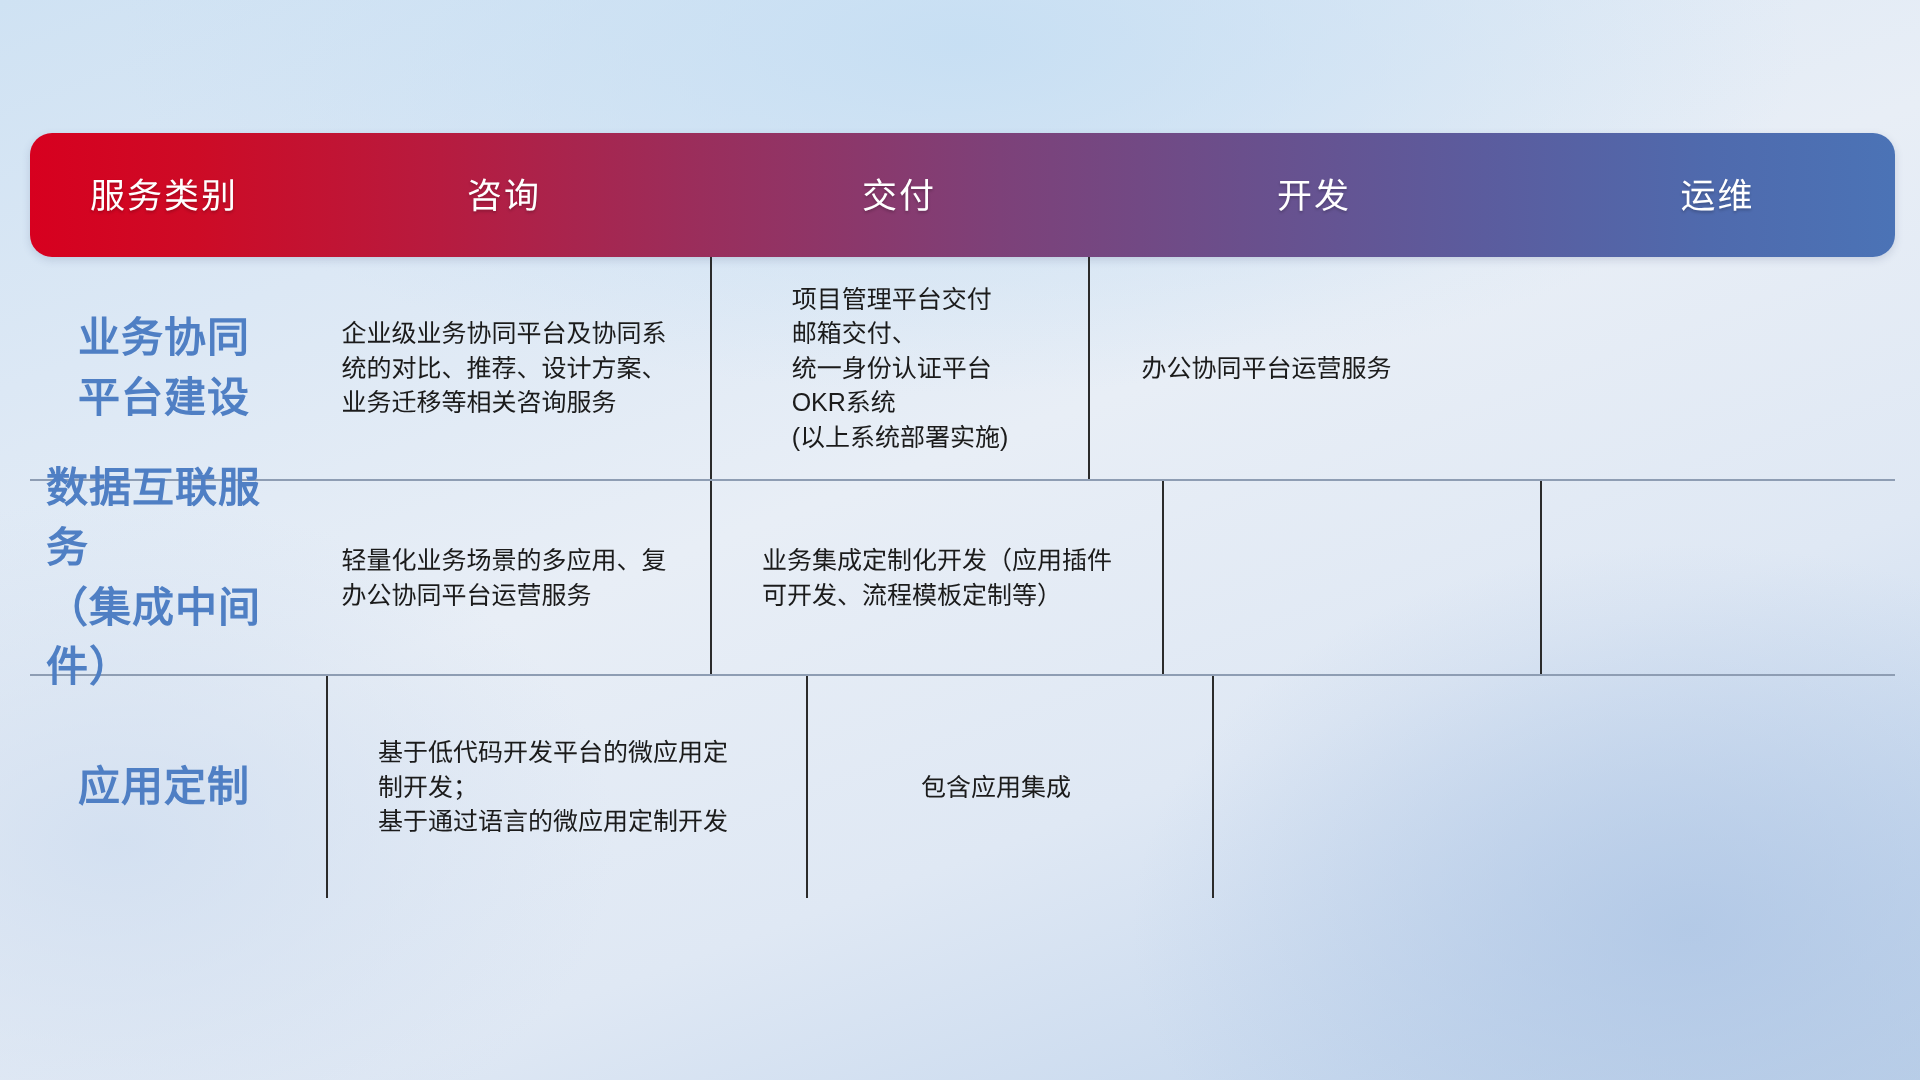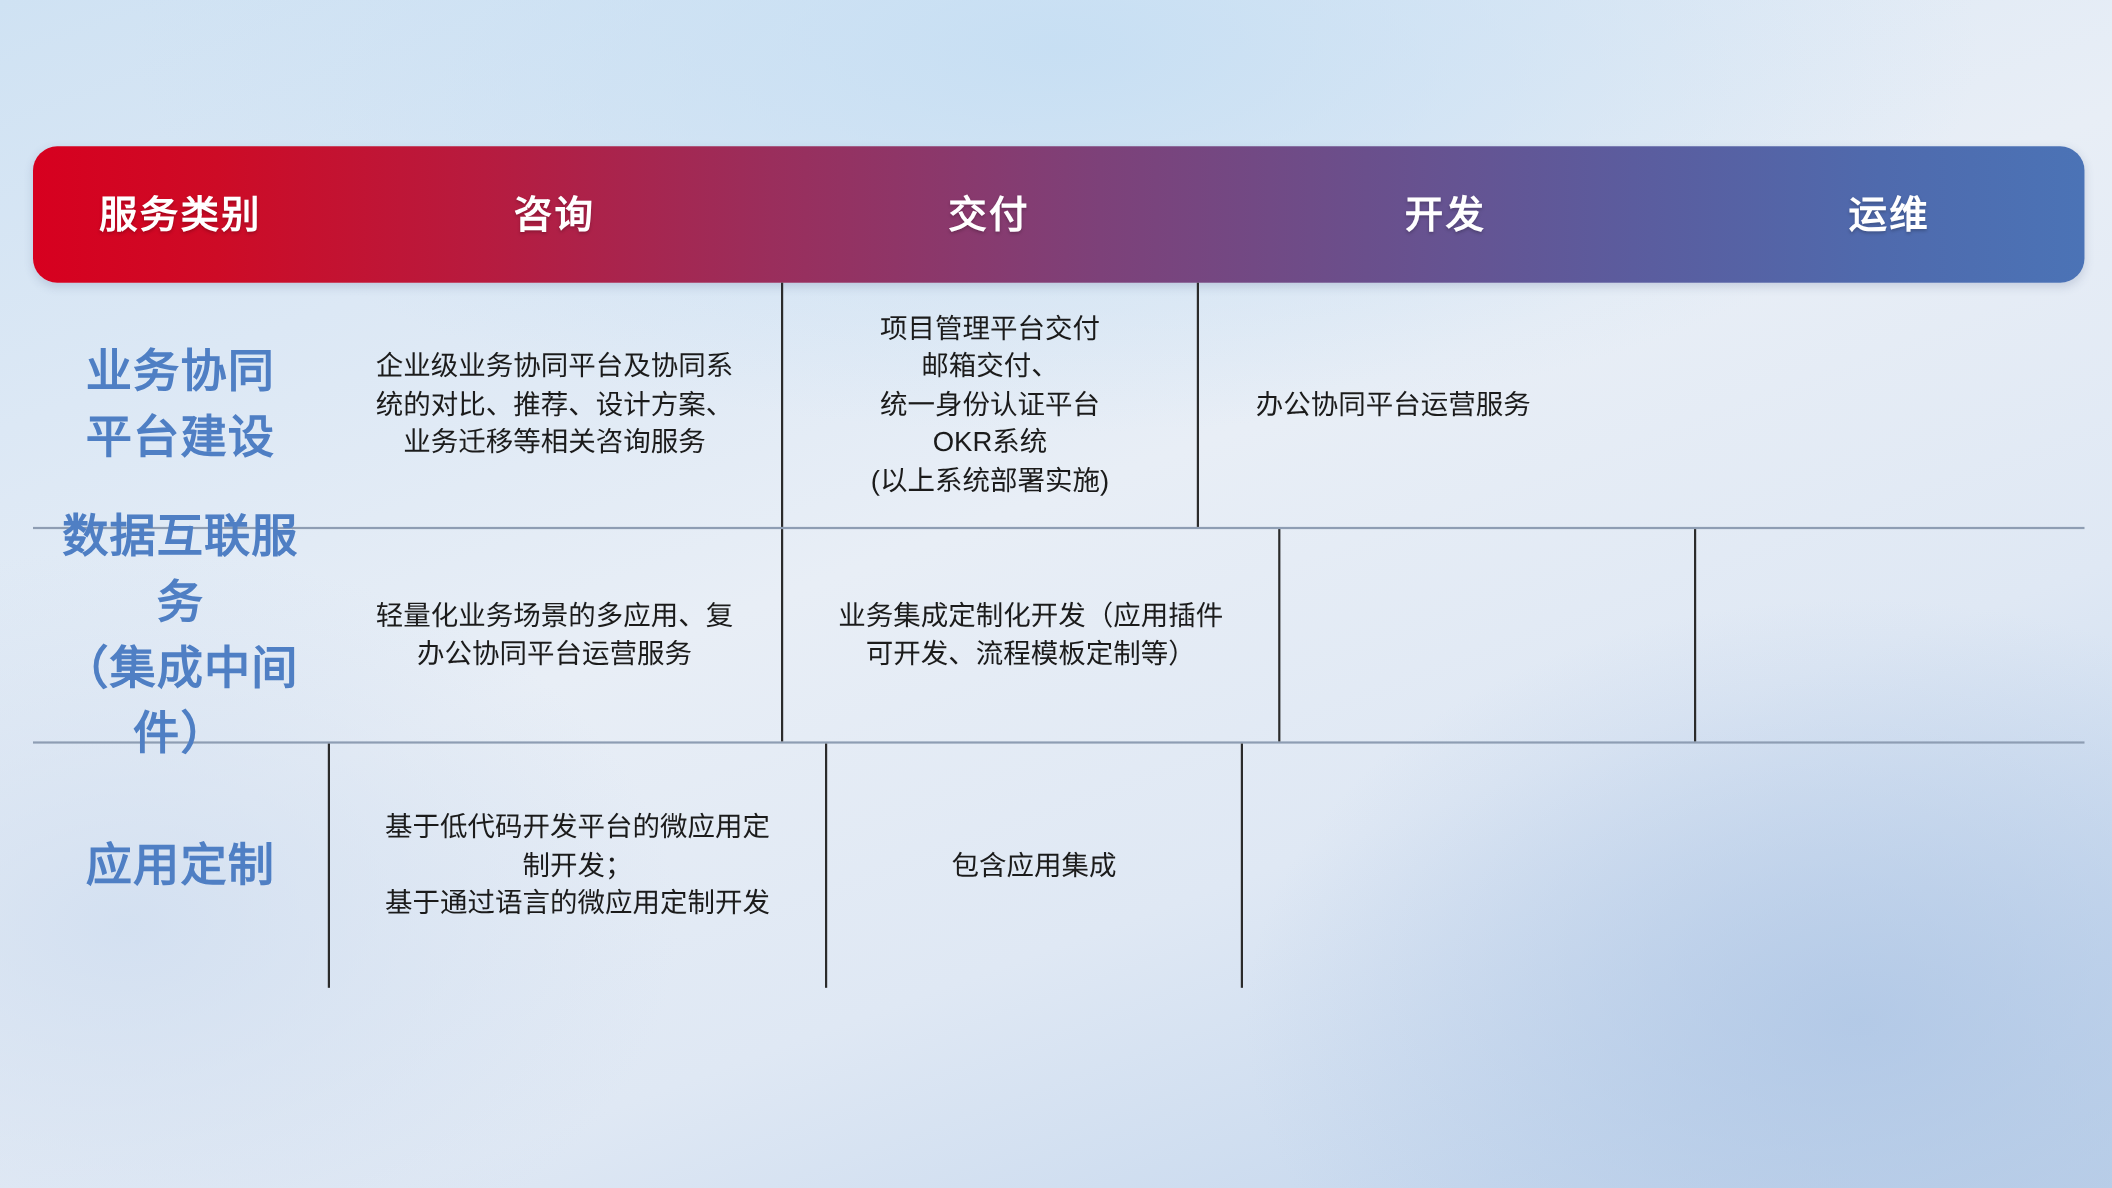--- a/index.html
+++ b/index.html
@@ -47,21 +47,21 @@
         #6a4f8c 65%,
         #5b5c9e 78%,
         #4f6aad 90%,
         #4b73b6 100%);
     box-shadow: 0 3px 9px rgba(60,80,120,0.18);
     align-items: center;
   }
   .header-cell {
     color: #ffffff;
     font-size: 35px;
-    font-weight: bold;
+    font-weight: normal;
     text-align: center;
     letter-spacing: 2px;
     text-shadow: 0 2px 3px rgba(0,0,0,0.22);
     line-height: 1;
   }
 
   
   .c1 { width: 268px; flex: 0 0 268px; }
   .c2 { width: 412px; flex: 0 0 412px; }
   .c3 { width: 452px; flex: 0 0 452px; }
@@ -83,38 +83,37 @@
   .row-h1 { height: 222px; }
   .row-h2 { height: 193px; }
   .row-h3 { height: 222px; }
 
   .cell {
     display: flex;
     align-items: center;
     justify-content: center;
     box-sizing: border-box;
     padding: 4px 16px;
-    text-align: center;
     color: #1b1b1b;
     font-size: 25px;
     line-height: 1.38;
     white-space: pre-line;
   }
   .cell.divider {
     border-left: 2px solid #2b2b2b;
   }
   .cat-cell {
     color: #4f7fc4;
     font-weight: bold;
     font-size: 42px;
     line-height: 1.42;
     letter-spacing: 1px;
     white-space: pre-line;
   }
-  .row.last .cell.divider { border-left: 2px solid #2b2b2b; }
+  .row.last .cell.divider { border-left: 2px solid #2b2b2b; margin-left: 28px; }
 </style>
 </head>
 <body>
 
 <div id="page">
 
   <div class="table-wrap">
 
     <div class="header-bar">
       <div class="header-cell c1">服务类别</div>

